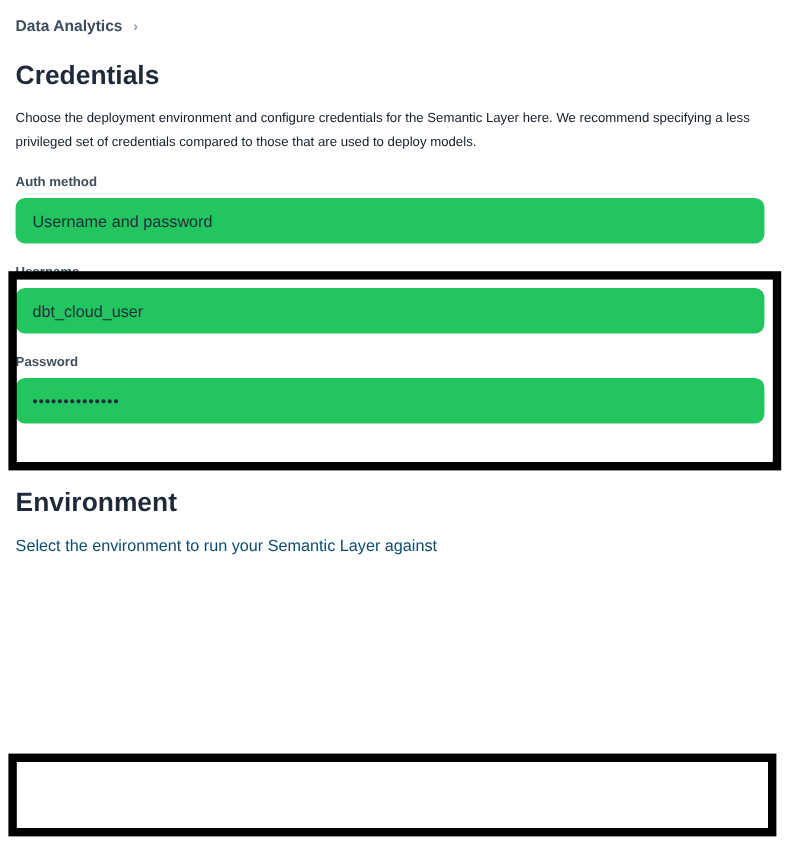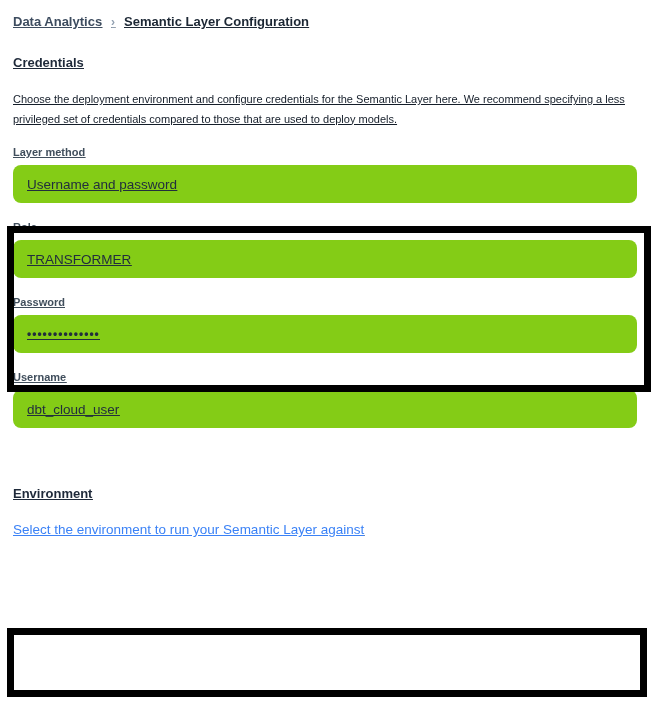--- a/index.html
+++ b/index.html
@@ -1,15 +1,15 @@
 <!DOCTYPE html>
 <html><head>
 <meta charset="utf-8">
 <style>
-  * { margin: 0; padding: 0; box-sizing: border-box; text-decoration: underline; }
+  * { margin: 0; padding: 0; box-sizing: border-box; }
   html, body { background: #ffffff; }
   body {
     width: 661px;
     height: 716px;
     position: relative;
     overflow: hidden;
     font-family: "Liberation Sans", "DejaVu Sans", sans-serif;
     color: #1e2939;
   }
   .page { padding: 14px 24px 0 13px; }
@@ -23,21 +23,21 @@
     font-weight: 700;
     line-height: 16px;
     margin-bottom: 21px;
   }
   .crumb-parent { color: #3d4c5f; cursor: pointer; }
   .crumb-sep { color: #93a1b1; font-size: 12px; font-weight: 600; }
   .crumb-current { color: #1c2734; }
 
   
   h1.section-title {
-    font-size: 13px;
+    font-size: 22px;
     font-weight: 700;
     color: #1e2939;
     line-height: 24px;
     margin-bottom: 15px;
   }
   p.section-desc {
     font-size: 11px;
     line-height: 19.5px;
     color: #141d29;
     max-width: 616px;
@@ -50,81 +50,76 @@
     display: block;
     font-size: 11px;
     font-weight: 700;
     color: #404e5c;
     line-height: 13px;
     margin-bottom: 6px;
   }
   .field-input {
     width: 624px;
     height: 38px;
-    background: #84cc16;
+    background: #22c55e;
     border-radius: 8px;
     display: flex;
     align-items: center;
     padding: 0 14px;
     font-size: 13.5px;
     color: #222e3d;
     cursor: pointer;
   }
   .field-input.password { font-size: 12px; letter-spacing: 1px; font-weight: 700; }
 
   .env-gap { height: 36px; }
   p.env-desc {
     font-size: 13.5px;
     line-height: 17px;
-    color: #3b82f6;
+    color: #0c4a6e;
     margin-bottom: 16px;
   }
 
   
   .annotation-box {
     position: absolute;
     border-style: solid;
     pointer-events: none;
   }
   .box-credentials { left: 7px; top: 226px; width: 644px; height: 166px; border-width: 7px; }
   .box-environment { left: 7px; top: 628px; width: 640px; height: 69px; border-width: 7px; }
 </style>
 </head>
 <body>
 
 <div class="page">
 
   <nav class="breadcrumb">
     <span class="crumb-parent">Data Analytics</span>
     <span class="crumb-sep">›</span>
-    <span class="crumb-current">Semantic Layer Configuration</span>
   </nav>
 
   <h1 class="section-title">Credentials</h1>
 
   <p class="section-desc">Choose the deployment environment and configure credentials for the Semantic Layer here. We recommend specifying a less privileged set of credentials compared to those that are used to deploy models.</p>
 
   <div class="field">
-    <label class="field-label">Layer method</label>
+    <label class="field-label">Auth method</label>
     <div class="field-input">Username and password</div>
   </div>
 
+
   <div class="field">
-    <label class="field-label">Role</label>
-    <div class="field-input">TRANSFORMER</div>
+    <label class="field-label">Username</label>
+    <div class="field-input">dbt_cloud_user</div>
   </div>
 
   <div class="field">
     <label class="field-label">Password</label>
     <div class="field-input password">••••••••••••••</div>
-  </div>
-
-  <div class="field">
-    <label class="field-label">Username</label>
-    <div class="field-input">dbt_cloud_user</div>
   </div>
 
 
   <div class="env-gap"></div>
 
   <h1 class="section-title">Environment</h1>
 
   <p class="env-desc">Select the environment to run your Semantic Layer against</p>
 
 

